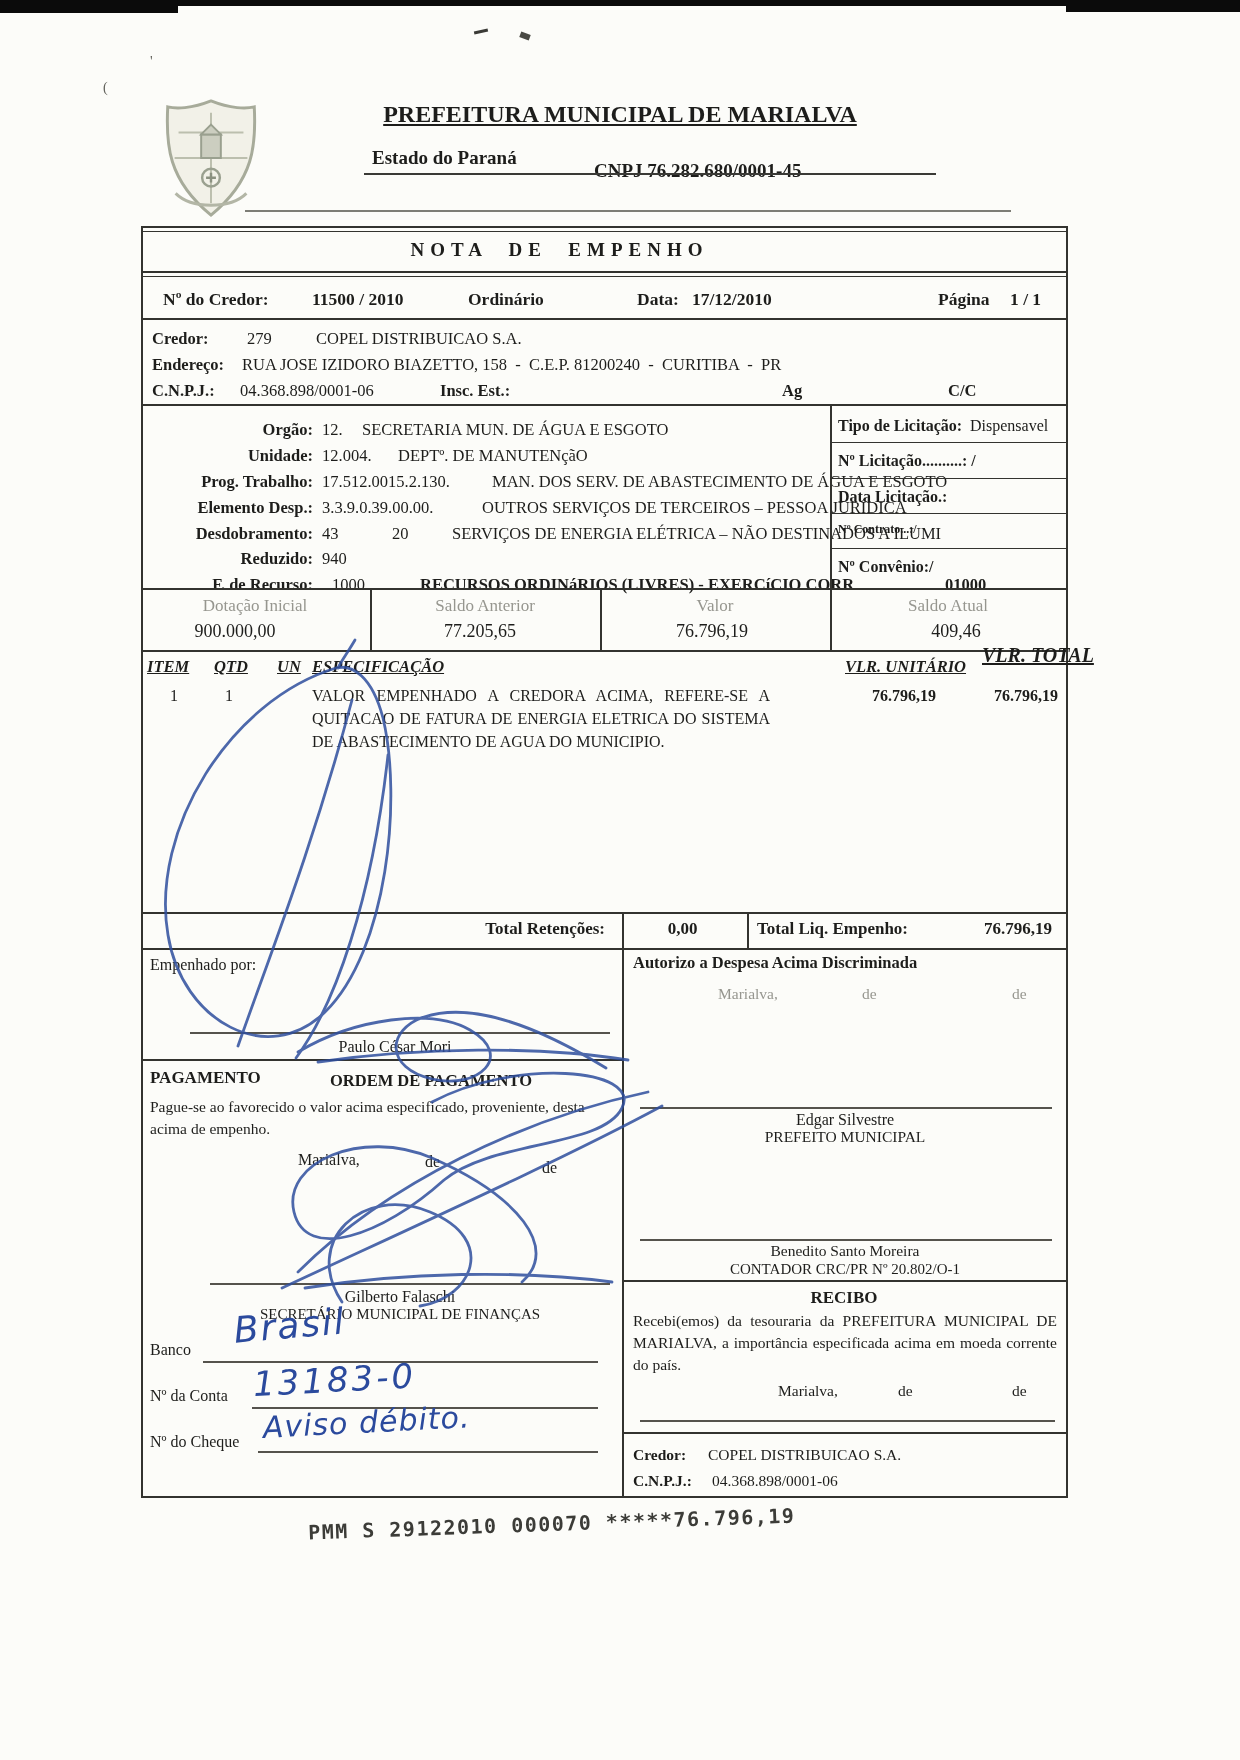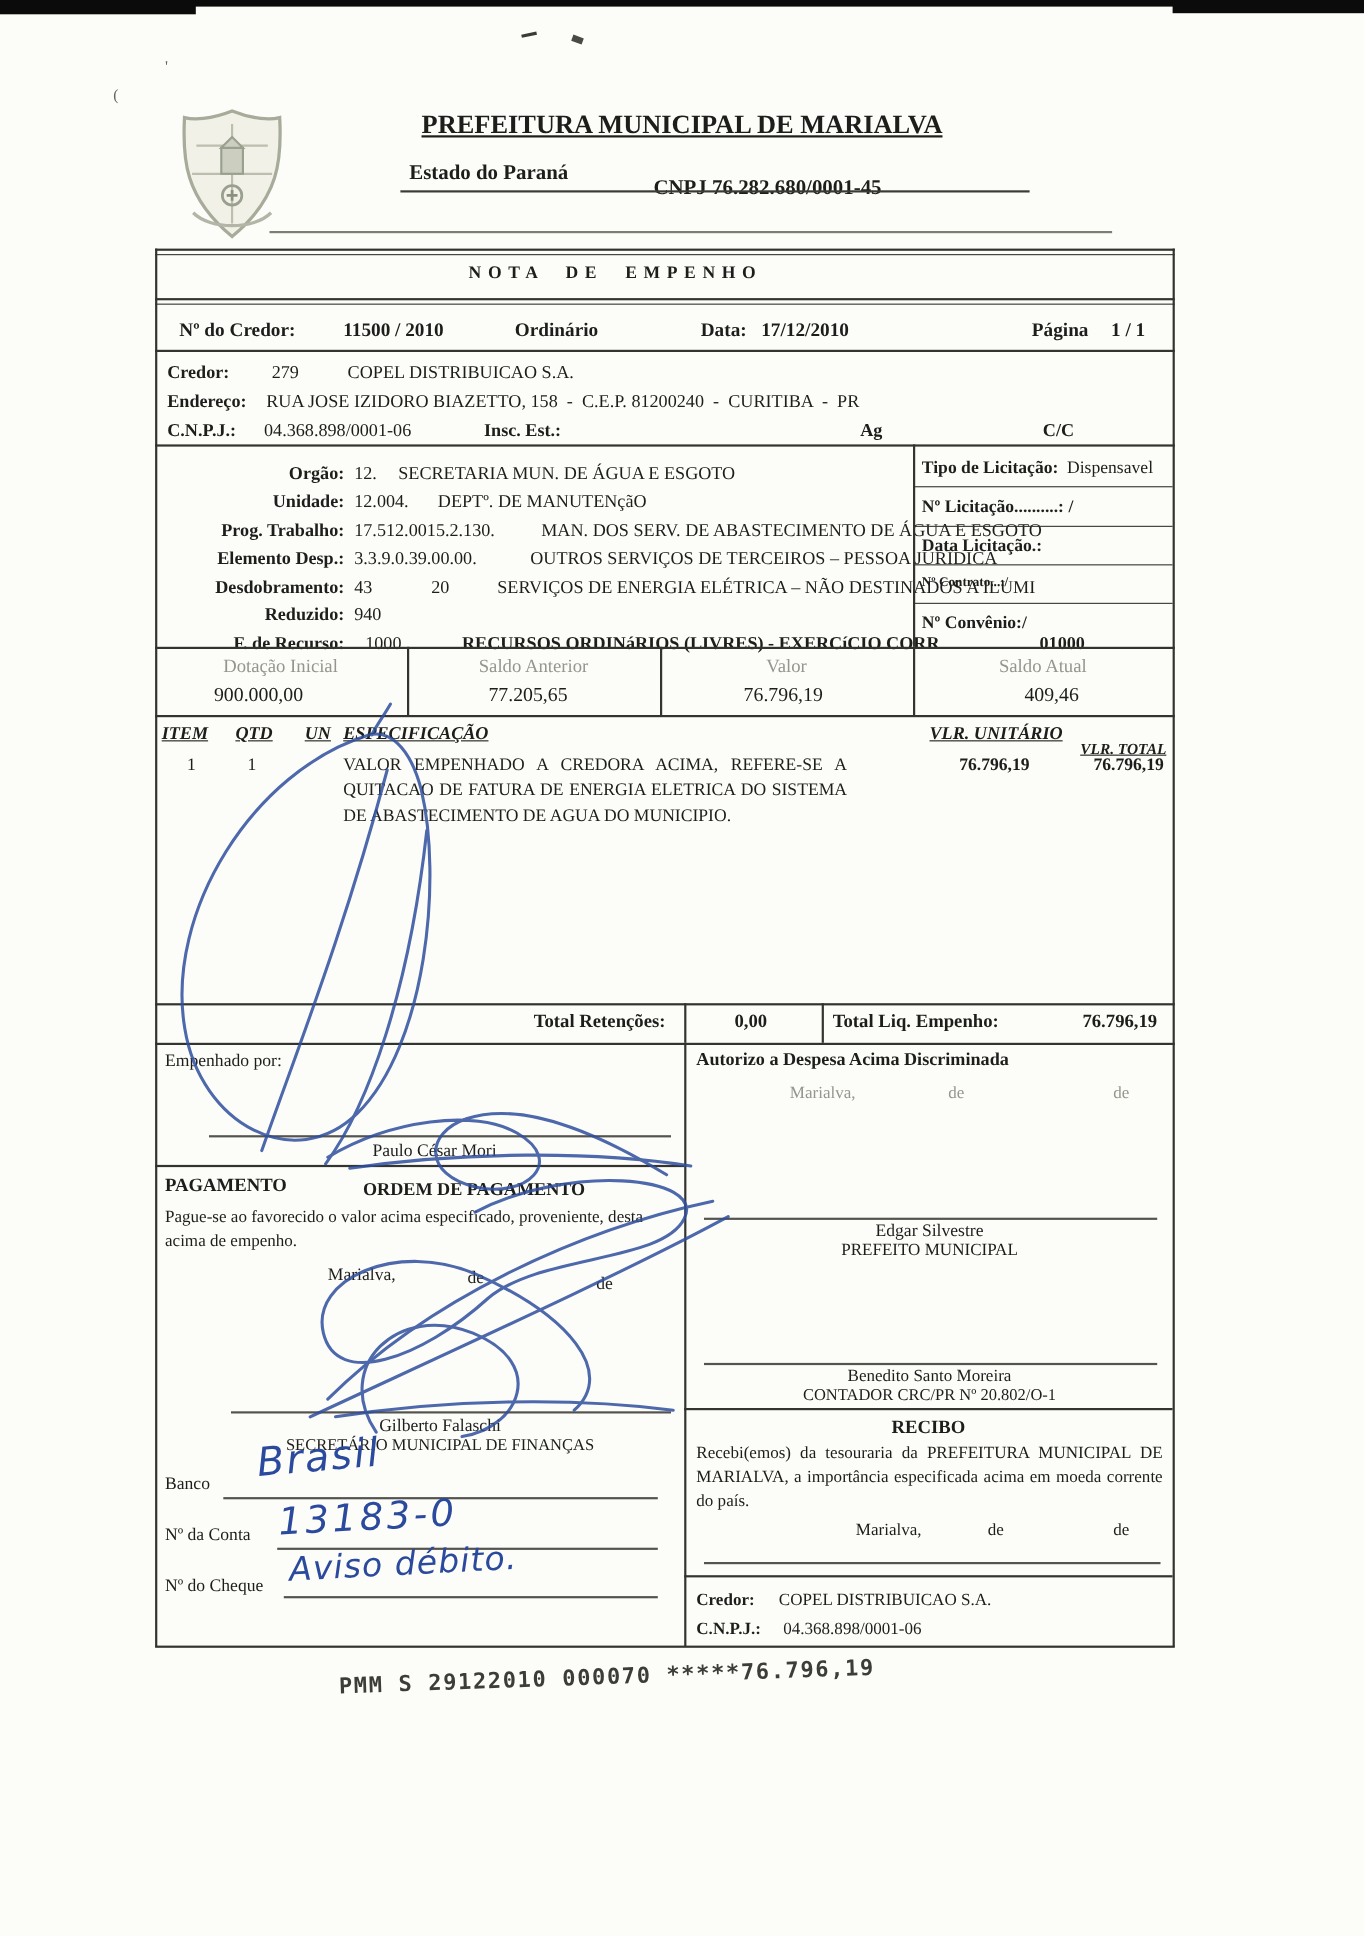--- a/index.html
+++ b/index.html
@@ -51,21 +51,21 @@
   </div>
 
   <div class="t b u" style="left:300px;top:100px;width:640px;font-size:24px"><span class="c" style="display:block">PREFEITURA MUNICIPAL DE MARIALVA</span></div>
   <div class="t b" style="left:372px;top:147px;font-size:19px">Estado do Paraná</div>
   <div class="t b" style="left:594px;top:160px;font-size:19px">CNPJ 76.282.680/0001-45</div>
   <div class="hl" style="left:364px;top:173px;width:572px;background:#3a3a36"></div>
   <div class="hl" style="left:245px;top:210px;width:766px;background:#7d7d76;height:2px"></div>
 
   <div class="hl" style="left:141px;top:226px;width:927px"></div>
   <div class="hl" style="left:141px;top:231px;width:927px;height:1px"></div>
-  <div class="t b" style="left:141px;top:239px;width:837px;font-size:16px;letter-spacing:6px"><span class="c" style="display:block">NOTA  DE  EMPENHO</span></div>
+  <div class="t b" style="left:141px;top:239px;width:837px;font-size:19px;letter-spacing:6px"><span class="c" style="display:block">NOTA  DE  EMPENHO</span></div>
   <div class="hl" style="left:141px;top:271px;width:927px"></div>
   <div class="hl" style="left:141px;top:276px;width:927px;height:1px"></div>
 
   <div class="vl" style="left:141px;top:226px;height:1271px"></div>
   <div class="vl" style="left:1066px;top:226px;height:1271px"></div>
 
   <div class="t b" style="left:163px;top:289px;font-size:17.5px">Nº do Credor:</div>
   <div class="t b" style="left:312px;top:289px;font-size:17.5px">11500 / 2010</div>
   <div class="t b" style="left:468px;top:289px;font-size:17.5px">Ordinário</div>
   <div class="t b" style="left:637px;top:289px;font-size:17.5px">Data:</div>
@@ -140,21 +140,21 @@
   <div class="t c" style="left:375px;top:621px;width:210px;font-size:18px">77.205,65</div>
   <div class="t c" style="left:607px;top:621px;width:210px;font-size:18px">76.796,19</div>
   <div class="t c" style="left:848px;top:621px;width:216px;font-size:18px">409,46</div>
   <div class="hl" style="left:141px;top:650px;width:927px"></div>
 
   <div class="t b i u" style="left:147px;top:657px;font-size:16.5px">ITEM</div>
   <div class="t b i u" style="left:214px;top:657px;font-size:16.5px">QTD</div>
   <div class="t b i u" style="left:277px;top:657px;font-size:16.5px">UN</div>
   <div class="t b i u" style="left:312px;top:657px;font-size:16.5px">ESPECIFICAÇÃO</div>
   <div class="t b i u" style="left:845px;top:657px;font-size:16.5px">VLR. UNITÁRIO</div>
-  <div class="t b i u" style="left:982px;top:674px;font-size:14px">VLR. TOTAL</div>
+  <div class="t b i u" style="left:982px;top:643px;font-size:20px">VLR. TOTAL</div>
 
   <div class="t" style="left:170px;top:686px;font-size:16px">1</div>
   <div class="t" style="left:225px;top:686px;font-size:16px">1</div>
   <div class="t j" style="left:312px;top:684px;width:458px;font-size:16px;line-height:1.45">VALOR EMPENHADO A CREDORA ACIMA, REFERE-SE A QUITACAO DE FATURA DE ENERGIA ELETRICA DO SISTEMA DE ABASTECIMENTO DE AGUA DO MUNICIPIO.</div>
   <div class="t b r" style="left:838px;top:686px;width:98px;font-size:16px">76.796,19</div>
   <div class="t b r" style="left:958px;top:686px;width:100px;font-size:16px">76.796,19</div>
 
   <div class="hl" style="left:141px;top:912px;width:927px"></div>
   <div class="vl" style="left:622px;top:912px;height:36px"></div>
   <div class="vl" style="left:747px;top:912px;height:36px"></div>

